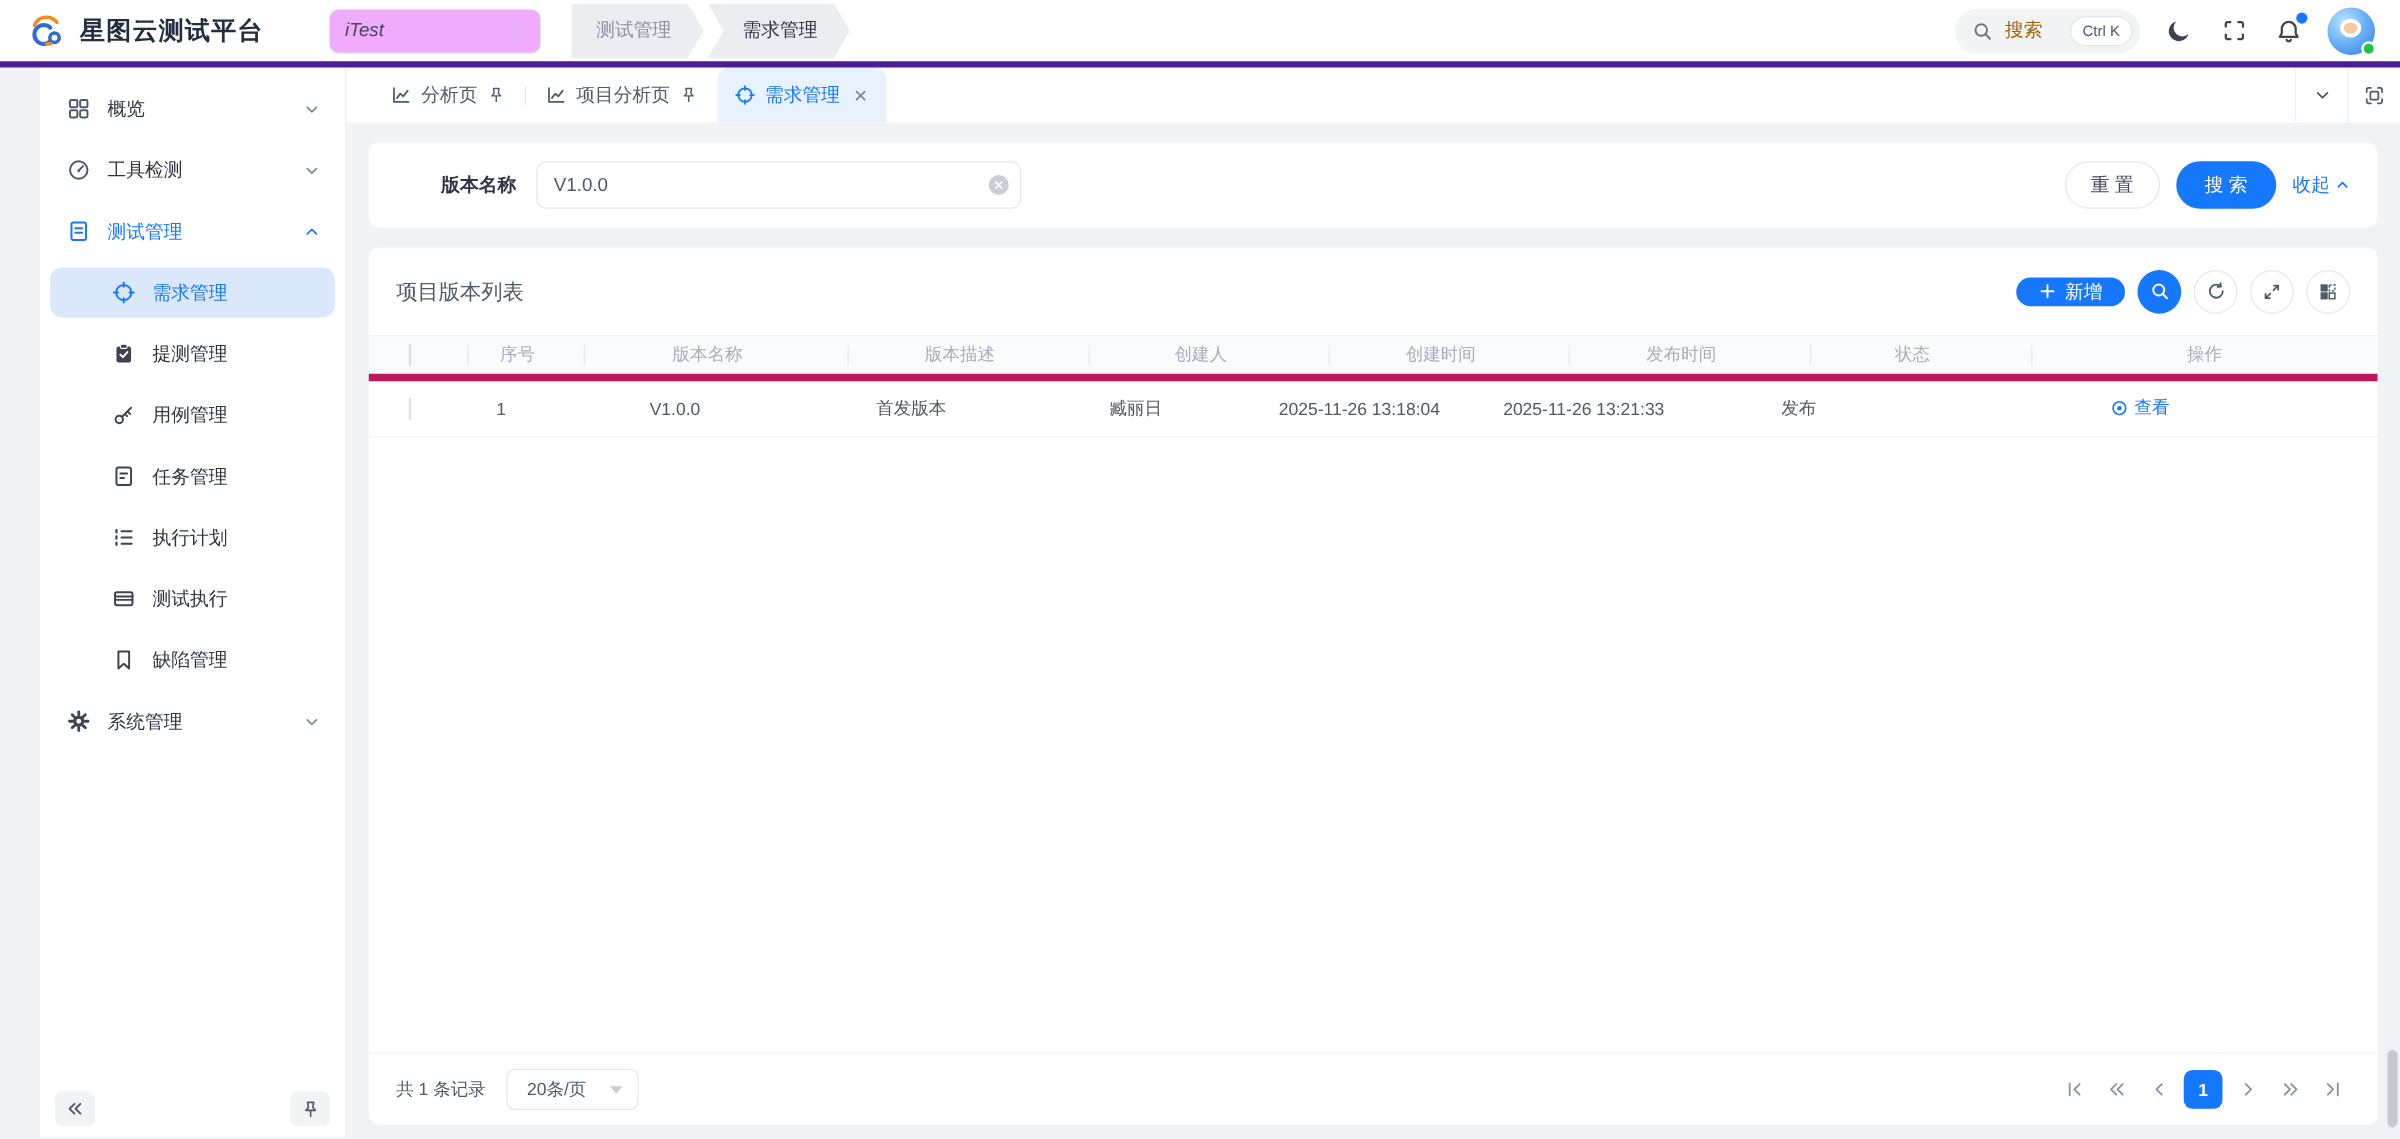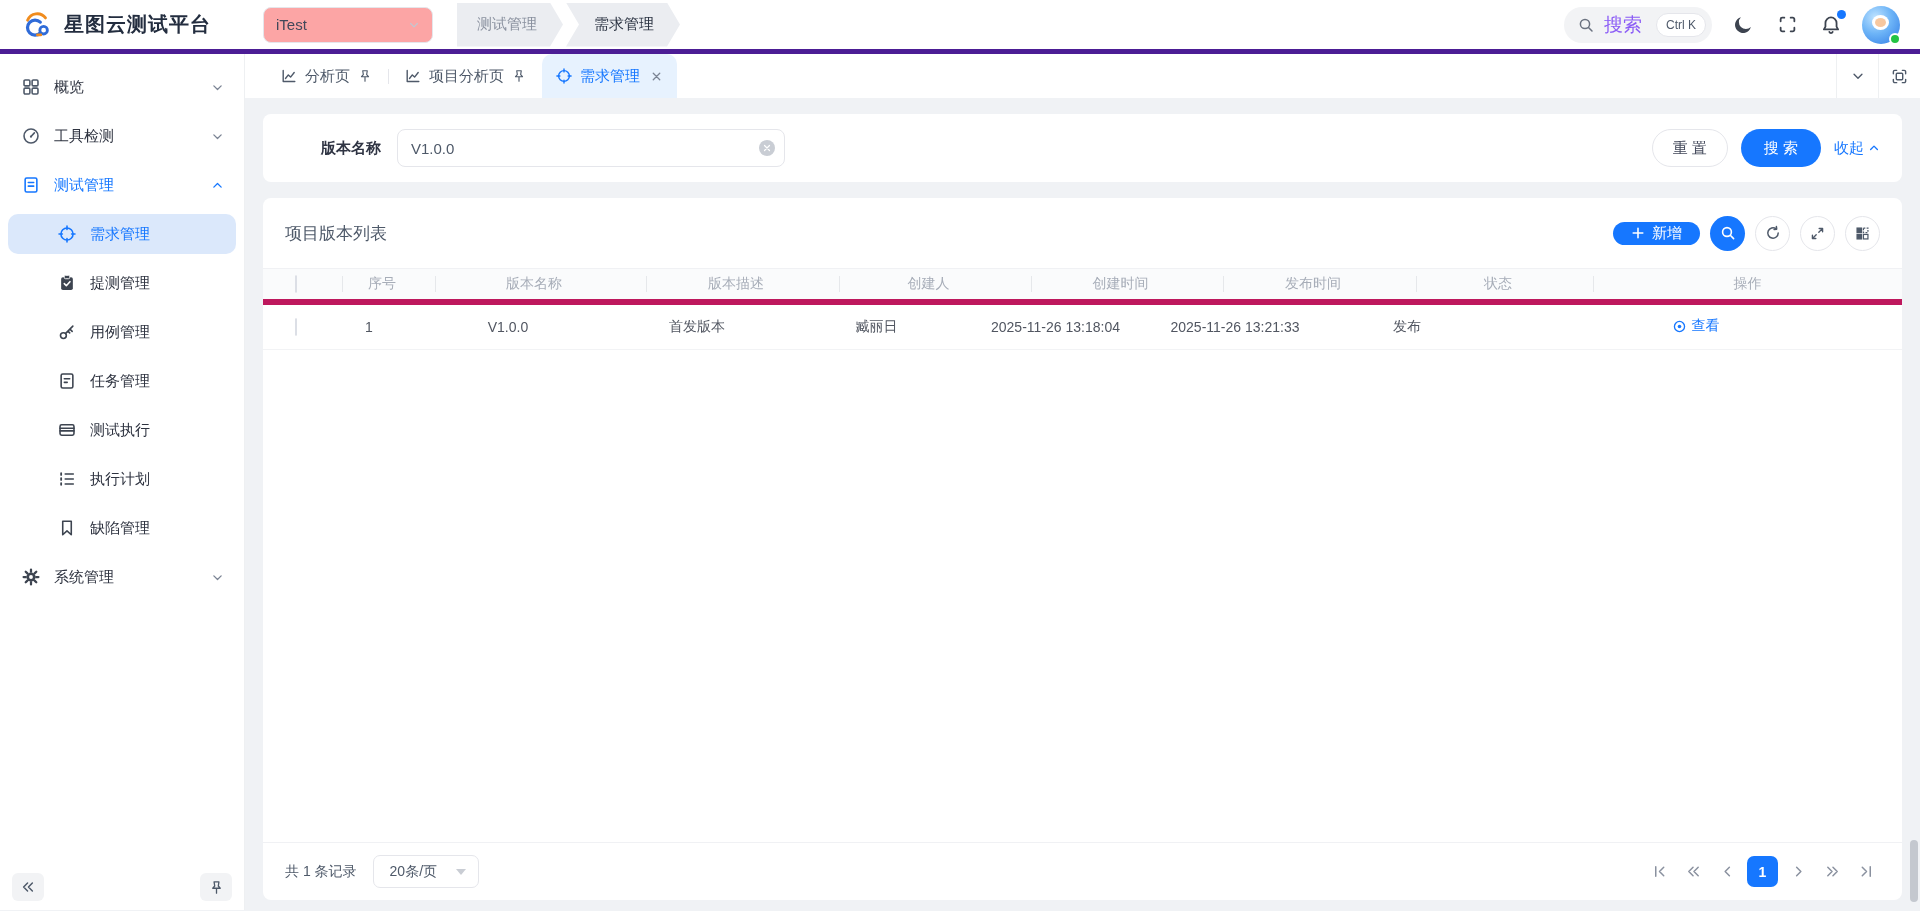--- a/index.html
+++ b/index.html
@@ -7,50 +7,50 @@
     font-family:"Liberation Sans","DejaVu Sans",sans-serif; }
   svg { display:block; }
 
   
   .header { height:54px; background:#fff; display:flex; align-items:center;
     border-bottom:5px solid #4c1d95; position:relative; z-index:5; }
   .brand { display:flex; align-items:center; gap:10px; padding:0 20px; width:245px; flex:0 0 245px; }
   .brand-title { font-size:20px; font-weight:bold; color:#232d3f; letter-spacing:1px; white-space:nowrap; }
   .proj-select { width:170px; height:36px; border:1px solid #e5e6eb; border-radius:8px;
     display:flex; align-items:center; justify-content:space-between; padding:0 12px; margin-left:18px;
-    color:#42485a; font-size:15px; background:#fca5a5; cursor:pointer; }
+    color:#42485a; font-size:15px; background:#f0abfc; cursor:pointer;font-style:italic; }
   .proj-select .chev { color:#c2c7d1; }
   .breadcrumb { display:flex; margin-left:24px; height:44px; }
   .crumb { display:flex; align-items:center; background:#ebedf1; padding:0 26px 0 20px;
     font-size:15px; color:#8a919f;
     clip-path:polygon(0 0, calc(100% - 13px) 0, 100% 50%, calc(100% - 13px) 100%, 0 100%); }
   .crumb + .crumb { margin-left:3px; padding-left:28px;
     clip-path:polygon(0 0, calc(100% - 13px) 0, 100% 50%, calc(100% - 13px) 100%, 0 100%, 13px 50%); }
   .crumb.current { color:#2b3342; }
   .header-right { margin-left:auto; display:flex; align-items:center; gap:18px; padding-right:20px; }
   .search-pill { height:36px; background:#f2f3f5; border-radius:18px; display:flex; align-items:center;
     gap:10px; padding:0 6px 0 14px; width:148px; cursor:pointer; }
-  .search-pill .s-label { color:#8b5cf6; font-size:19px; flex:1;font-family:Liberation Serif, serif; }
+  .search-pill .s-label { color:#a16207; font-size:15px; flex:1;font-family:Liberation Serif, serif; }
   .kbd { background:#fff; border:1px solid #e5e6eb; border-radius:13px; font-size:12px; color:#4e5969;
     padding:4px 9px; white-space:nowrap; }
   .hd-icon { width:26px; height:26px; display:flex; align-items:center; justify-content:center;
     color:#3d4450; cursor:pointer; position:relative; }
   .dot-badge { position:absolute; top:-2px; right:-2px; width:9px; height:9px; border-radius:50%;
     background:#1677ff; }
   .avatar { width:38px; height:38px; border-radius:50%; position:relative; cursor:pointer;
     background:radial-gradient(circle at 35% 30%, #bfe3ff 0%, #6db4f7 45%, #2f7ae5 100%); overflow:visible; }
   .avatar .visor { position:absolute; left:10px; top:9px; width:17px; height:15px; border-radius:50%;
     background:#fff; }
   .avatar .face { position:absolute; left:13px; top:12px; width:11px; height:9px; border-radius:50%;
     background:#f7c8a0; }
   .avatar .status { position:absolute; right:-1px; bottom:-1px; width:12px; height:12px; border-radius:50%;
     background:#23c343; border:2px solid #fff; }
 
   
-  .body-row { display:flex; height:856px; }
+  .body-row { display:flex; height:856px;padding-left:32px; }
 
   
   .sidebar { width:245px; flex:0 0 245px; background:#fff; border-right:1px solid #eef0f2;
     display:flex; flex-direction:column; padding-top:13px; position:relative; }
   .menu { flex:1; }
   .m-item { height:40px; margin:0 8px 9px 8px; display:flex; align-items:center; gap:14px;
     padding:0 12px 0 14px; border-radius:10px; color:#2e3340; font-size:15px; cursor:pointer; }
   .m-item .mi-icon { color:#4e5969; width:18px; height:18px; flex:0 0 18px; }
   .m-item .mi-label { flex:1; white-space:nowrap; }
   .m-item .mi-chev { color:#7b8494; }
@@ -309,34 +309,34 @@
             <svg width="18" height="18" viewBox="0 0 16 16" fill="none" stroke="currentColor" stroke-width="1.4" stroke-linecap="round" stroke-linejoin="round">
               <rect x="2.8" y="1.8" width="10.4" height="12.4" rx="1.4"></rect>
                 <path d="M5.6 6h4.8M5.6 9.2h2.6"></path>
             </svg>
             </span>
           <span class="mi-label">任务管理</span>
         </div>
         <div class="m-item">
           <span class="mi-icon">
             <svg width="18" height="18" viewBox="0 0 16 16" fill="none" stroke="currentColor" stroke-width="1.4" stroke-linecap="round">
-              <rect x="1.8" y="3.4" width="12.4" height="9.2" rx="1.4"></rect>
-                <path d="M1.8 6.4h12.4M1.8 8.8h12.4"></path>
-            </svg>
-            </span>
-          <span class="mi-label">测试执行</span>
+              <path d="M6.4 3.6h7.2M6.4 8h7.2M6.4 12.4h7.2"></path>
+              <path d="M2.8 2.8v1.6M2.8 7.2v1.6M2.8 11.6v1.6" stroke-width="1.6"></path>
+            </svg>
+            </span>
+          <span class="mi-label">执行计划</span>
         </div>
         <div class="m-item">
           <span class="mi-icon">
             <svg width="18" height="18" viewBox="0 0 16 16" fill="none" stroke="currentColor" stroke-width="1.4" stroke-linecap="round">
-              <path d="M6.4 3.6h7.2M6.4 8h7.2M6.4 12.4h7.2"></path>
-              <path d="M2.8 2.8v1.6M2.8 7.2v1.6M2.8 11.6v1.6" stroke-width="1.6"></path>
-            </svg>
-            </span>
-          <span class="mi-label">执行计划</span>
+              <rect x="1.8" y="3.4" width="12.4" height="9.2" rx="1.4"></rect>
+                <path d="M1.8 6.4h12.4M1.8 8.8h12.4"></path>
+            </svg>
+            </span>
+          <span class="mi-label">测试执行</span>
         </div>
         <div class="m-item">
           <span class="mi-icon">
             <svg width="18" height="18" viewBox="0 0 16 16" fill="none" stroke="currentColor" stroke-width="1.4" stroke-linejoin="round">
               <path d="M4.2 2h7.6v12L8 10.6 4.2 14z"></path>
             </svg>
             </span>
           <span class="mi-label">缺陷管理</span>
         </div>
       </div>

